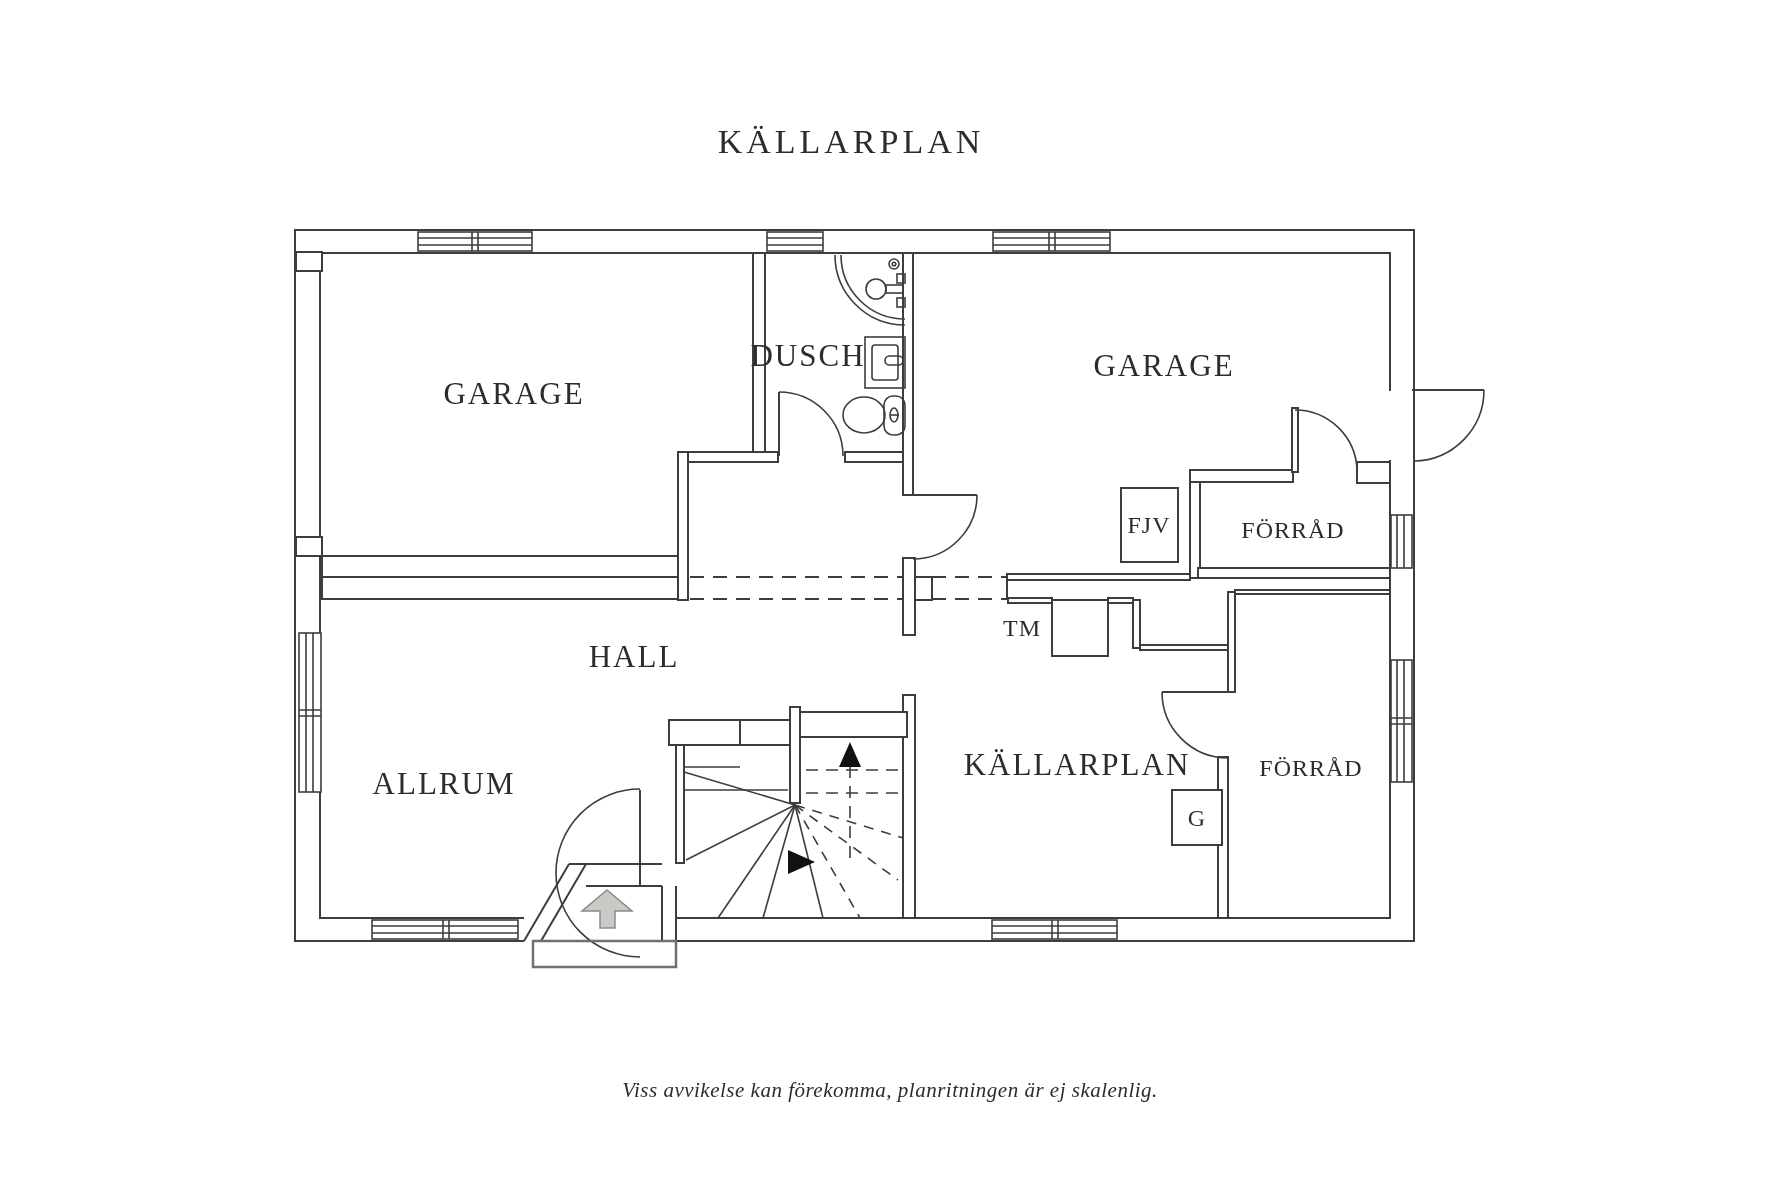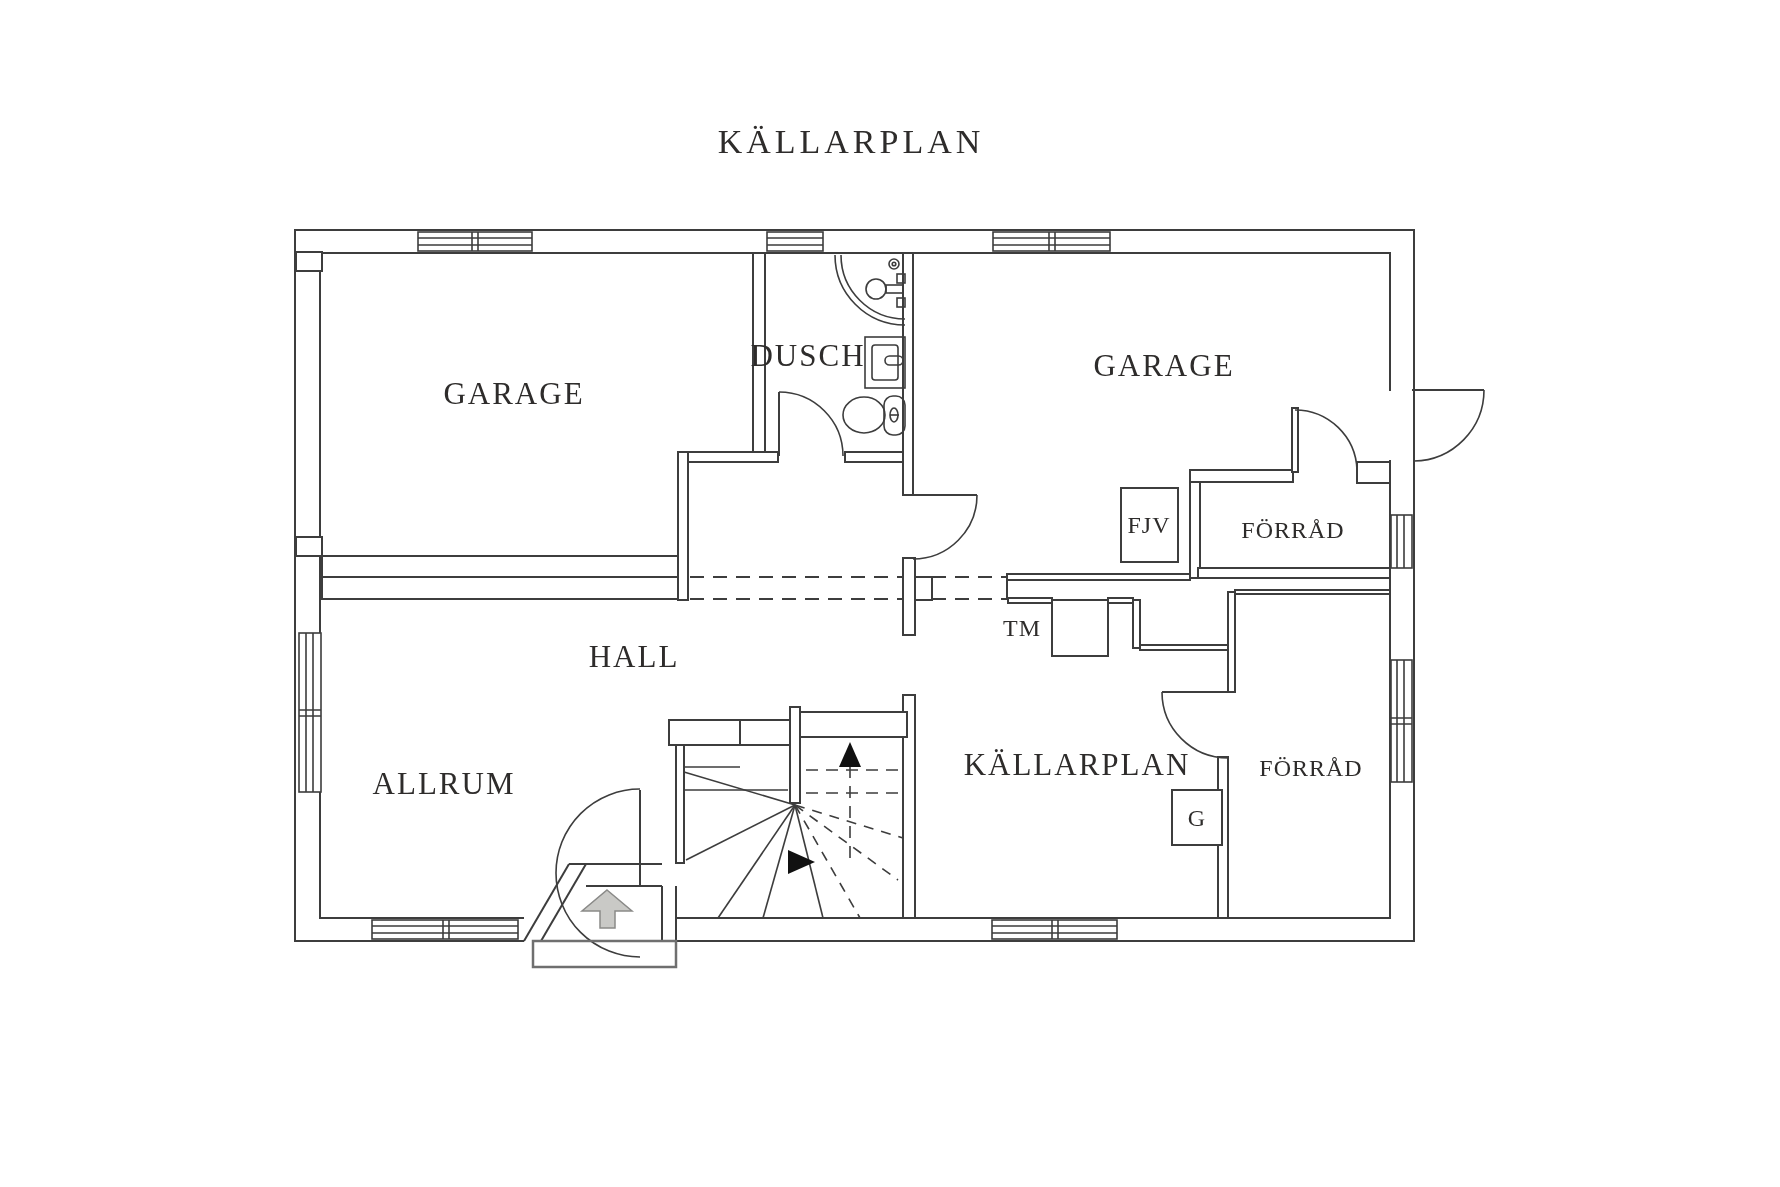--- a/index.html
+++ b/index.html
@@ -221,13 +221,14 @@
   <div class="lbl room" style="left:634px;top:657px;">HALL</div>
   <div class="lbl room" style="left:444px;top:763px;margin-top:21px;">ALLRUM</div>
   <div class="lbl room" style="left:1077px;top:765px;">KÄLLARPLAN</div>
   <div class="lbl small" style="left:1293px;top:530px;">FÖRRÅD</div>
   <div class="lbl small" style="left:1311px;top:768px;">FÖRRÅD</div>
 
   <div class="lbl small" style="left:1149px;top:525px;">FJV</div>
   <div class="lbl small" style="left:1022px;top:628px;">TM</div>
   <div class="lbl small" style="left:1197px;top:818px;">G</div>
 
+  <div class="lbl disclaimer" style="left:890px;top:1090px;">Viss avvikelse kan förekomma, planritningen är ej skalenlig.</div>
 </div>
 
 </body></html>

